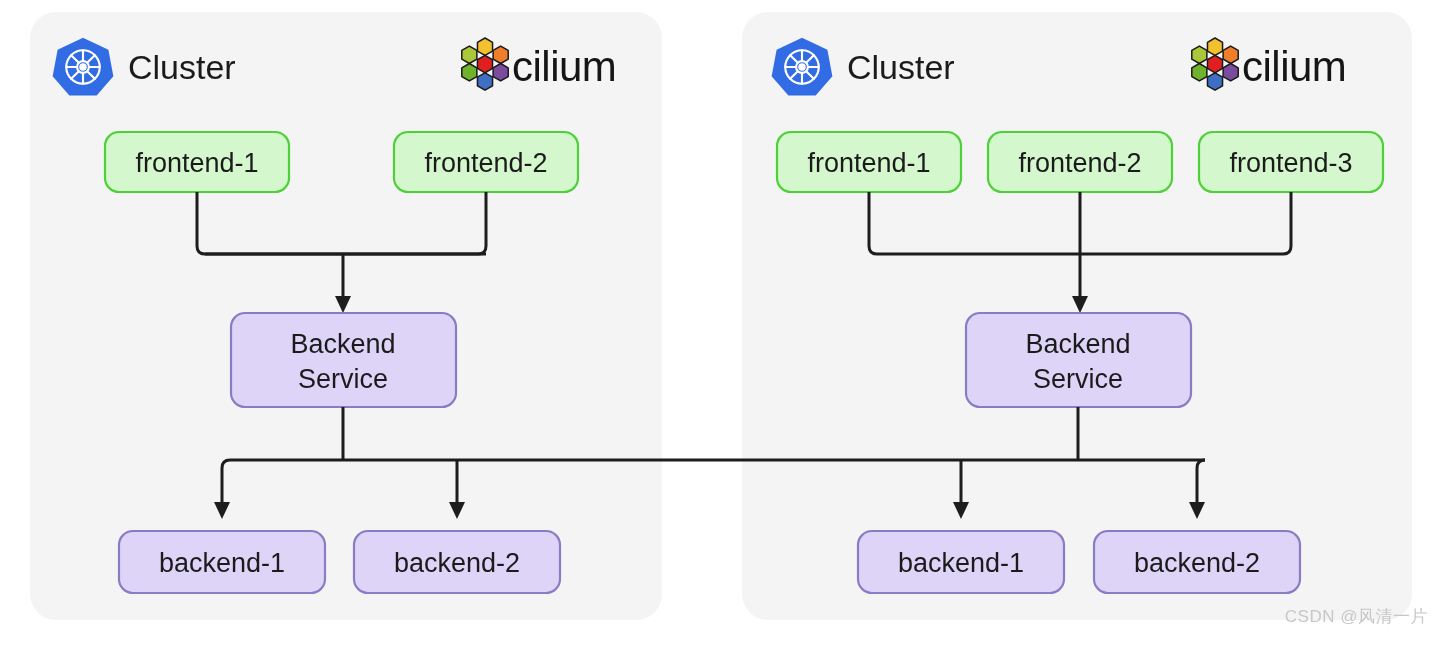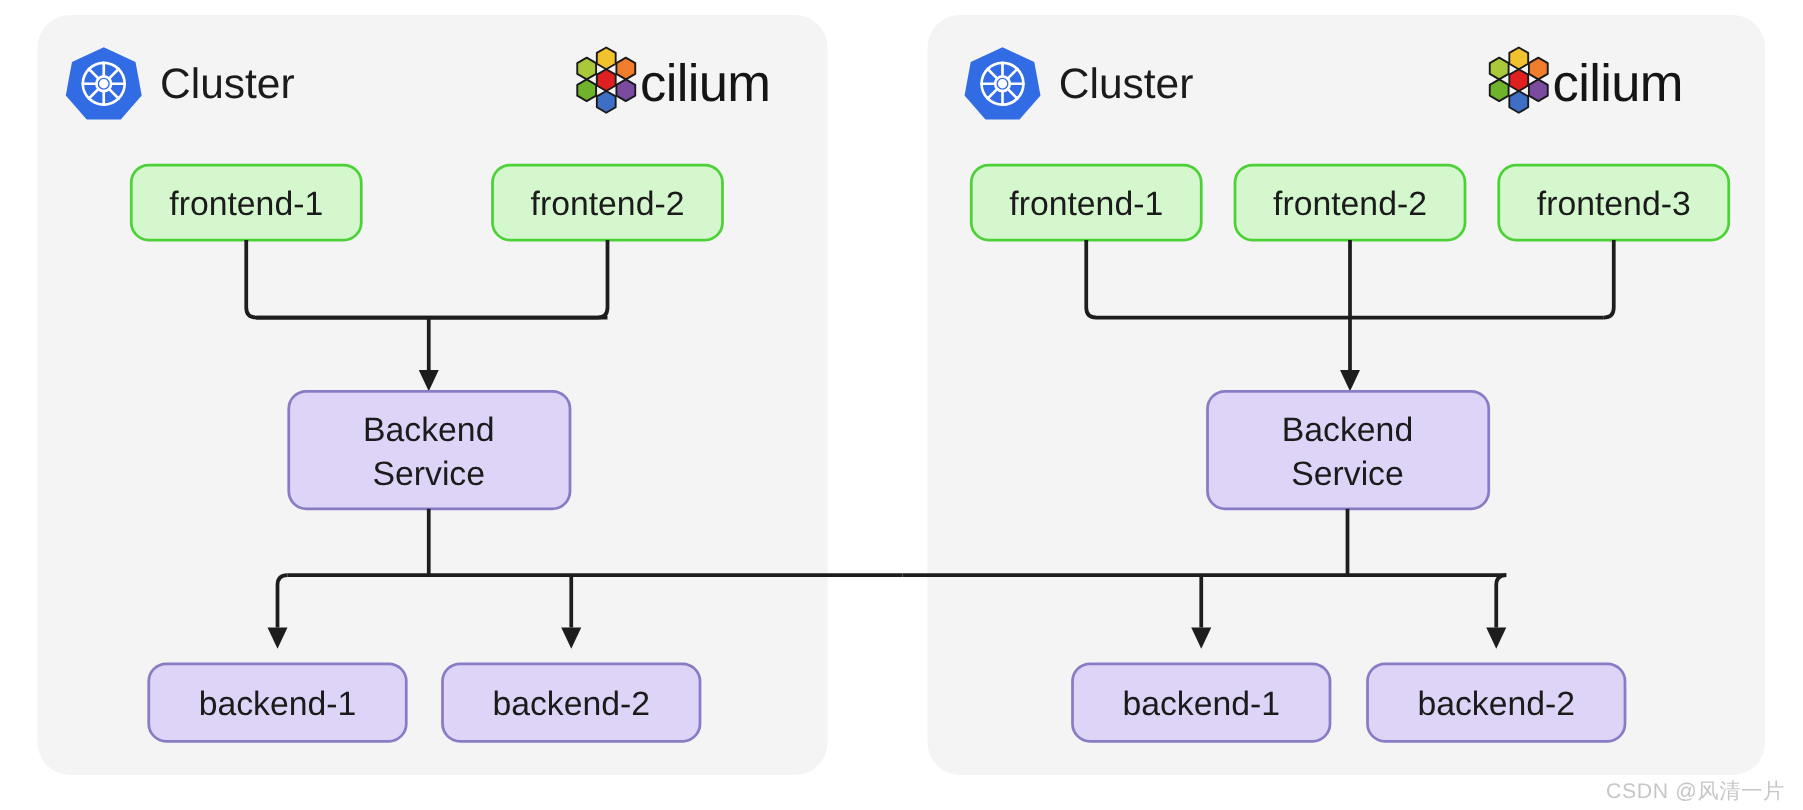--- a/index.html
+++ b/index.html
@@ -69,21 +69,21 @@
     stroke-width: 3;
     stroke-linecap: butt;
     stroke-linejoin: round;
   }
   .arrow-head {
     fill: #1d1d1d;
   }
   .watermark-text {
     position: absolute;
     right: 14px;
-    bottom: 4px;
+    bottom: 20px;
     font-family: "Liberation Sans", "DejaVu Sans", sans-serif;
     font-size: 17px;
     color: #c7c7c7;
     letter-spacing: 0.5px;
     user-select: none;
   }
 </style>
 </head>
 <body>
 

